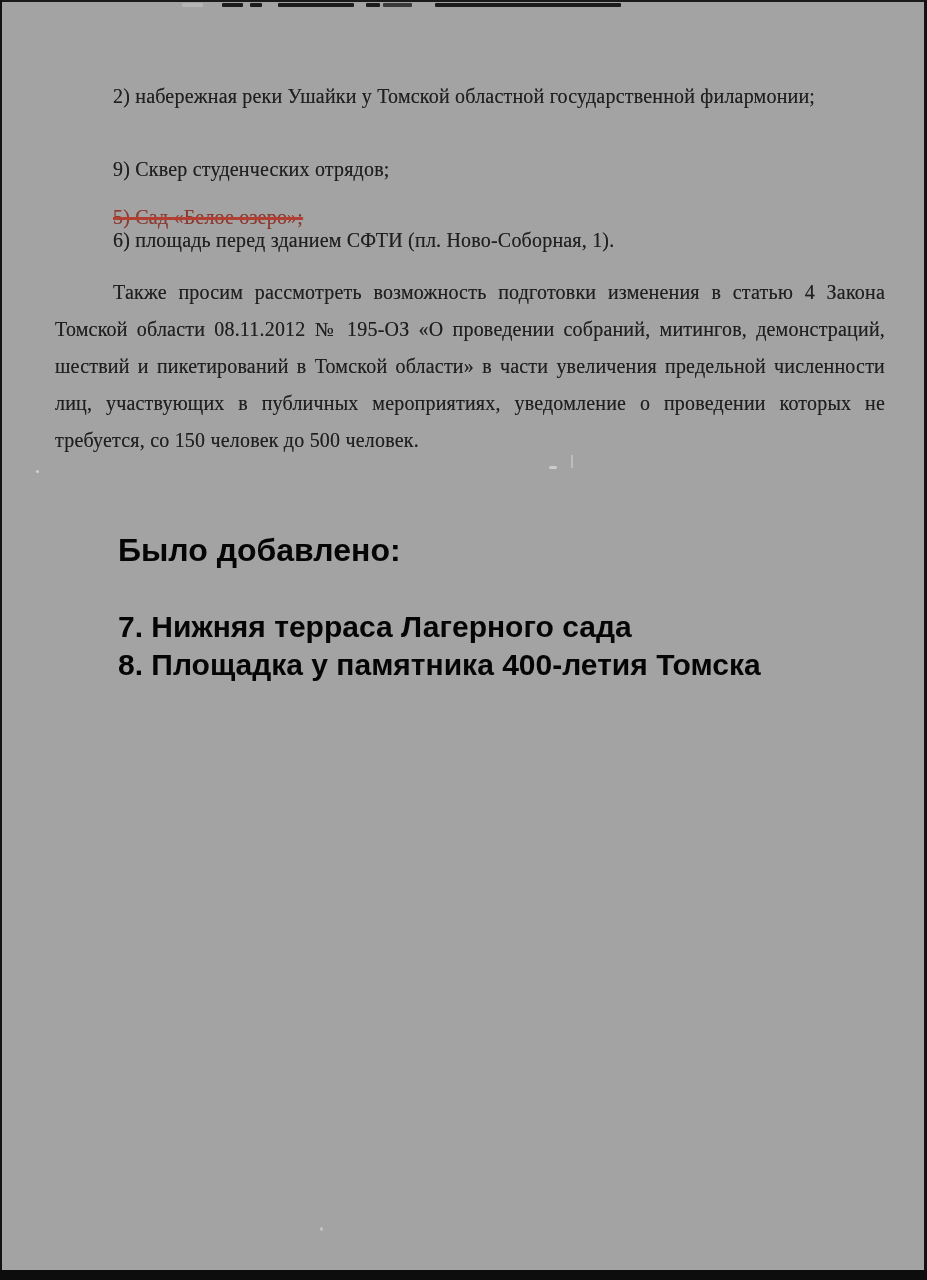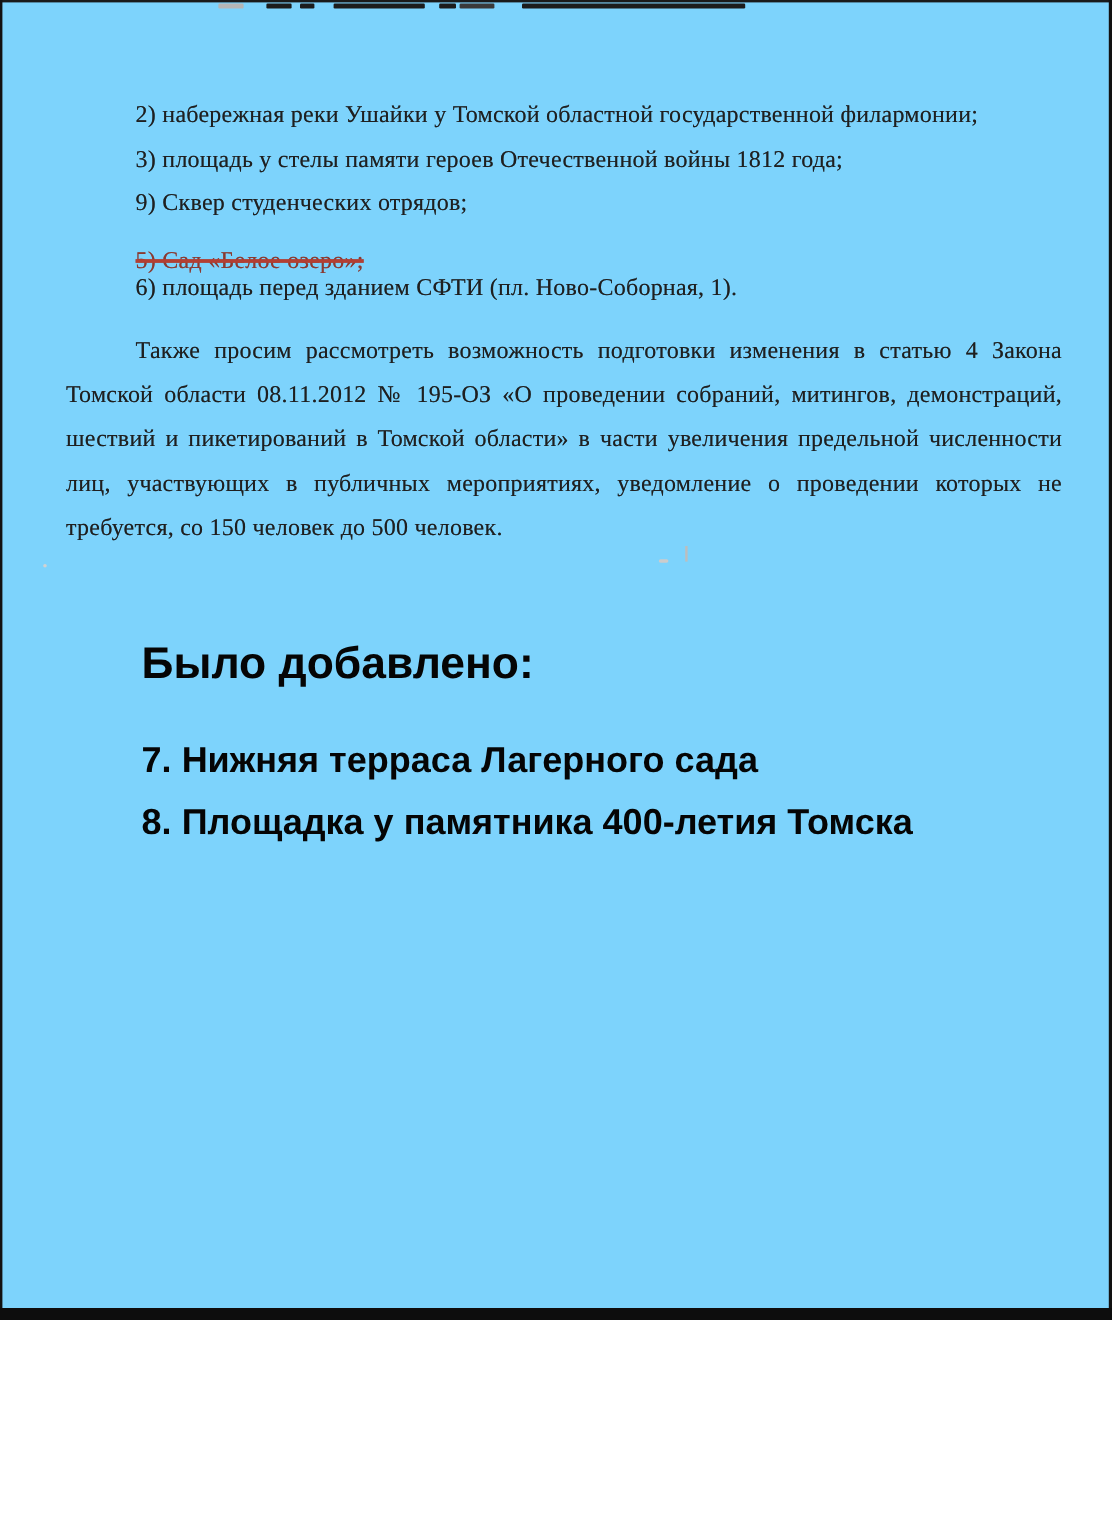--- a/index.html
+++ b/index.html
@@ -1,19 +1,19 @@
 <!DOCTYPE html>
 <html lang="ru"><head>
 <meta charset="utf-8">
 <style>
   html,body{margin:0;padding:0;background:#ffffff;}
   .page{
     position:relative;
-    width:927px;height:1100px;
-    background:#7dd3fc;
+    width:927px;height:1280px;
+    background:#a3a3a3;
     overflow:hidden;
     font-family:"Liberation Serif","DejaVu Serif",serif;
     color:#1f1f1f;
   }
   
   .edge{position:absolute;background:#121212;}
   .edge-left{left:0;top:0;width:2px;height:1280px;}
   .edge-right{right:0;top:0;width:3px;height:1280px;}
   .edge-top{left:0;top:0;width:927px;height:2px;background:#1a1a1a;}
   .edge-bottom{left:0;bottom:0;width:927px;height:10px;background:#0d0d0d;}
@@ -54,22 +54,22 @@
     position:absolute;left:55px;top:274px;width:830px;
     text-align:justify;text-indent:58px;
     line-height:37px;
   }
   
   .note{
     position:absolute;
     font-family:"Liberation Sans","DejaVu Sans",sans-serif;
     font-weight:700;color:#050505;
   }
-  .note-heading{left:118px;top:532px;font-size:37px;}
-  .note-items{left:118px;top:608px;font-size:30px;line-height:52px;white-space:pre-line;}
+  .note-heading{left:118px;top:532px;font-size:32px;}
+  .note-items{left:118px;top:608px;font-size:30px;line-height:38px;white-space:pre-line;}
 </style>
 </head>
 <body>
 
 <div class="page">
 
   <div class="edge edge-top"></div>
   <div class="edge edge-left"></div>
   <div class="edge edge-right"></div>
   <div class="edge edge-bottom"></div>
@@ -79,21 +79,20 @@
   <div class="seg seg-d"></div>
   <div class="seg seg-e"></div>
   <div class="seg seg-f"></div>
   <div class="seg seg-g"></div>
   <div class="speck speck-1"></div>
   <div class="speck speck-2"></div>
   <div class="speck speck-3"></div>
   <div class="speck speck-4"></div>
 
   <div class="scan-text list-line l2">2) набережная реки Ушайки у Томской областной государственной филармонии;</div>
-  <div class="scan-text list-line l3">3) площадь у стелы памяти героев Отечественной войны 1812 года;</div>
   <div class="scan-text list-line l4">9) Сквер студенческих отрядов;</div>
   <div class="scan-text list-line l5 struck">5) Сад «Белое озеро»;</div>
   <div class="scan-text list-line l6">6) площадь перед зданием СФТИ (пл. Ново-Соборная, 1).</div>
 
   <div class="scan-text body-par">Также просим рассмотреть возможность подготовки изменения в статью 4 Закона Томской области 08.11.2012 № 195-ОЗ «О проведении собраний, митингов, демонстраций, шествий и пикетирований в Томской области» в части увеличения предельной численности лиц, участвующих в публичных мероприятиях, уведомление о проведении которых не требуется, со 150 человек до 500 человек.</div>
 
   <div class="note note-heading">Было добавлено:</div>
   <div class="note note-items">7. Нижняя терраса Лагерного сада
 8. Площадка у памятника 400-летия Томска</div>
 

